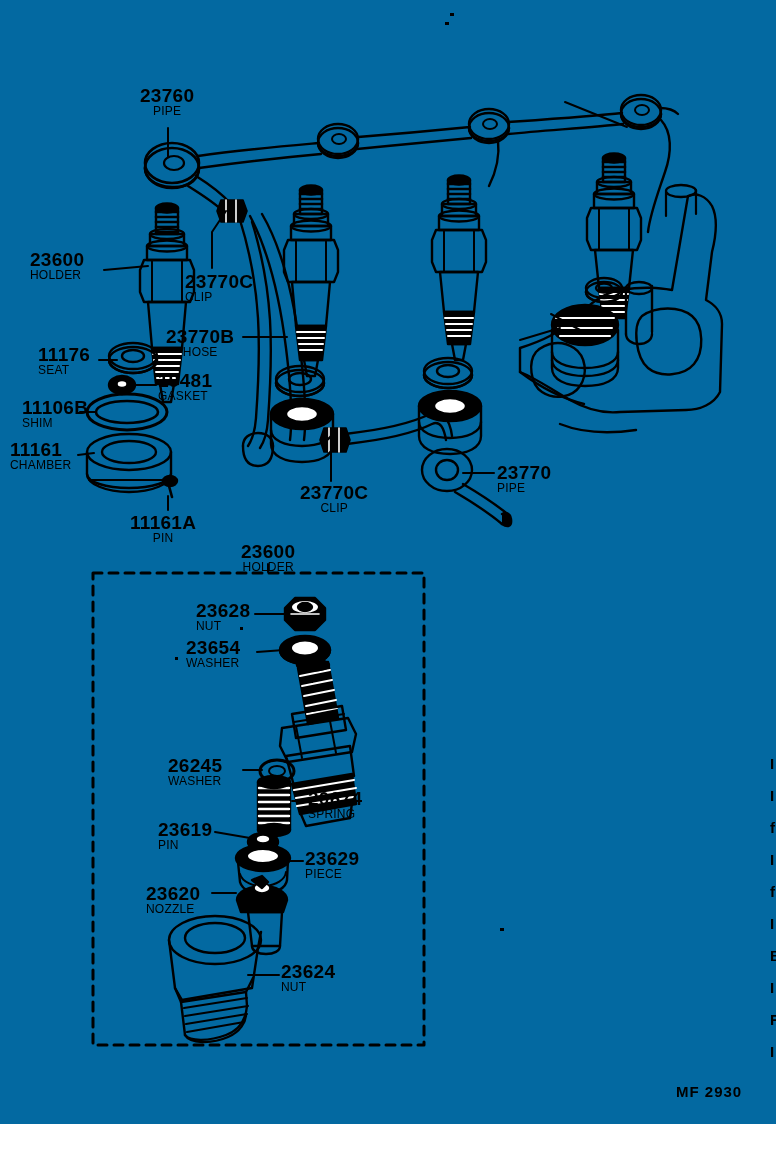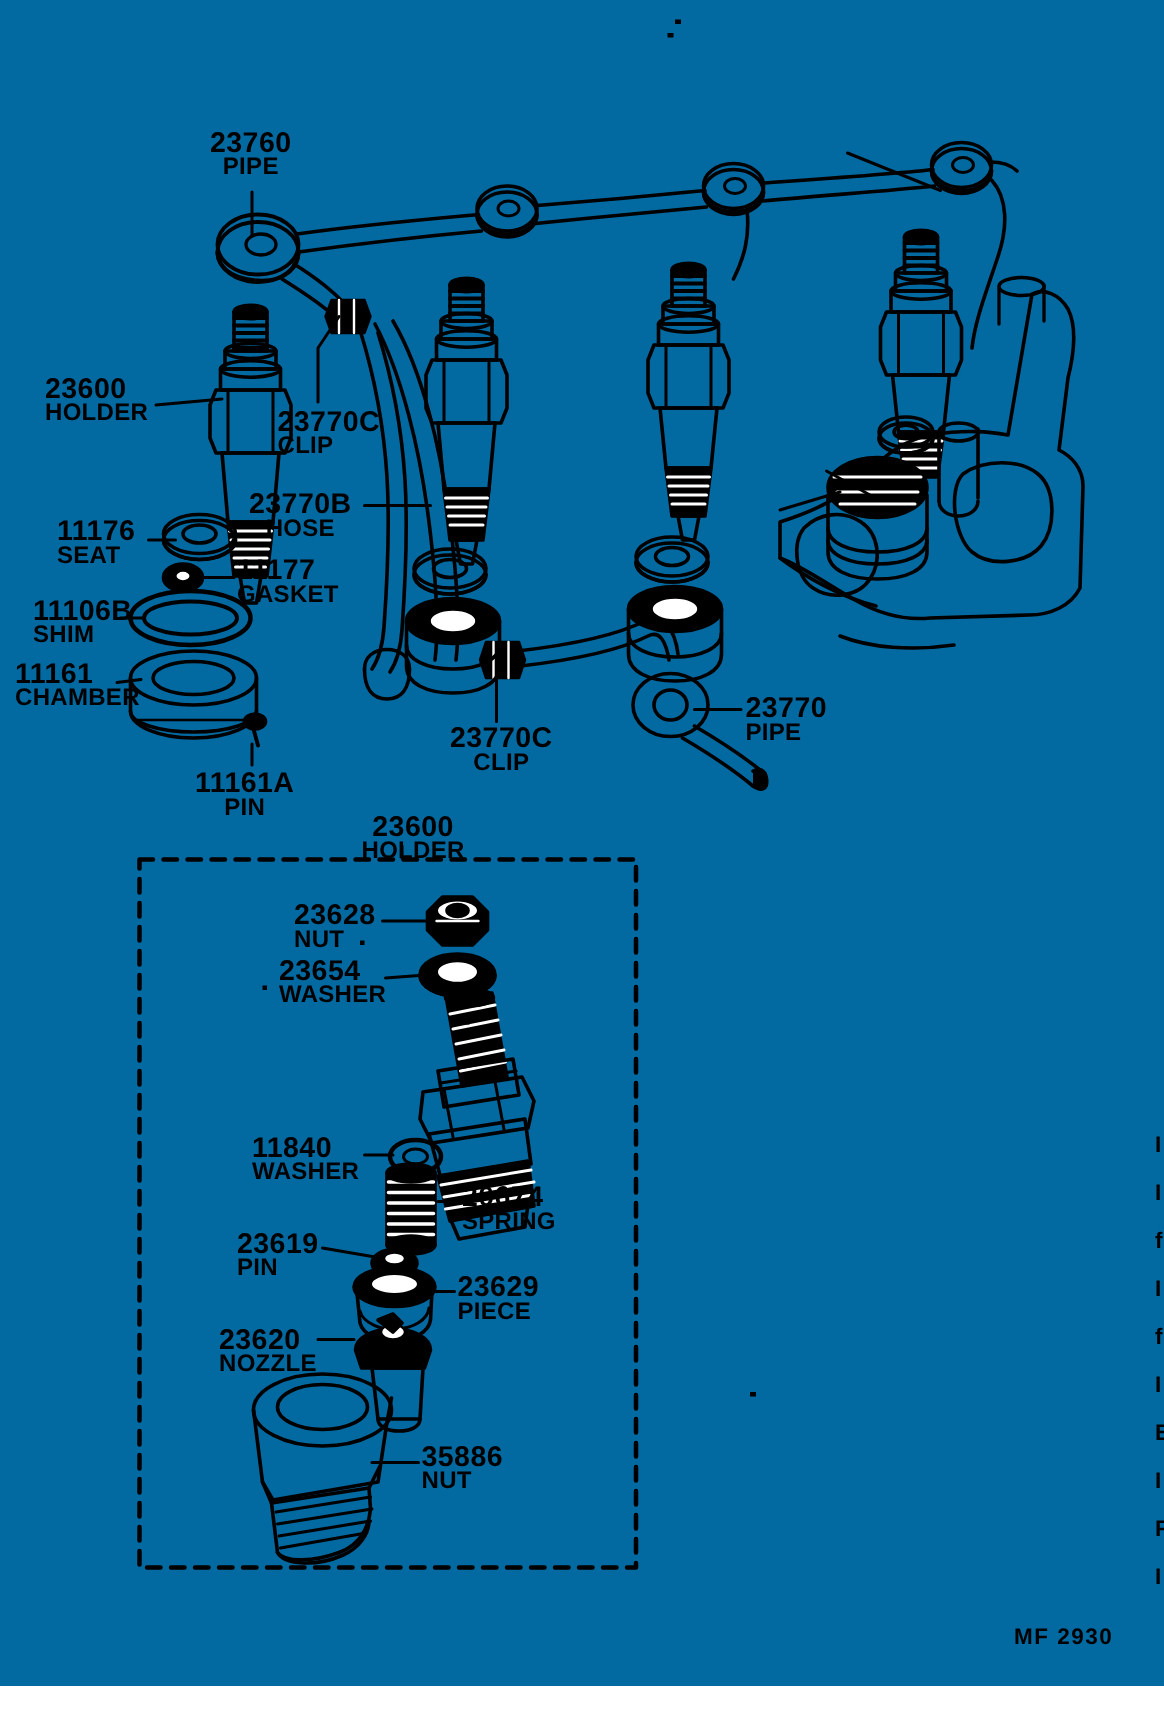--- a/index.html
+++ b/index.html
@@ -4,22 +4,22 @@
 <title>Parts Diagram</title>
 <style>
   html,body{margin:0;padding:0;background:#ffffff;}
   body{width:776px;height:1152px;position:relative;overflow:hidden;
        font-family:"Liberation Sans",sans-serif;color:#000;}
   #sheet{position:absolute;left:0;top:0;width:776px;height:1124px;background:#0369a1;}
   svg.art{position:absolute;left:0;top:0;width:776px;height:1152px;}
   .lbl{position:absolute;white-space:nowrap;}
   .lbl .num{font-family:"Liberation Sans",sans-serif;font-weight:bold;
             font-size:19px;line-height:19px;letter-spacing:.3px;display:block;}
-  .lbl .nm{font-family:"Liberation Sans",sans-serif;font-weight:bold;
-           font-size:16px;line-height:13px;letter-spacing:.2px;display:block;}
+  .lbl .nm{font-family:"Liberation Sans",sans-serif;font-weight:normal;
+           font-size:12px;line-height:13px;letter-spacing:.2px;display:block;}
   .lbl.c{text-align:center;}
   .lbl.l{text-align:left;}
   .footer{position:absolute;font-family:"Liberation Sans",sans-serif;
           font-weight:bold;font-size:15px;letter-spacing:1px;}
   .edgecol{position:absolute;right:0;top:748px;width:6px;height:320px;overflow:hidden;}
   .edgecol span{display:block;font-family:"Liberation Sans",sans-serif;
        font-weight:bold;font-size:15px;line-height:32px;color:#000;}
   .speck{position:absolute;background:#000;}
 </style>
 </head>
@@ -405,21 +405,21 @@
     <span class="num">23770B</span>
     <span class="nm">HOSE</span>
   </div>
 
   <div class="lbl l" style="left:38px;top:345px;">
     <span class="num">11176</span>
     <span class="nm">SEAT</span>
   </div>
 
   <div class="lbl l" style="left:158px;top:371px;">
-    <span class="num">11177</span>
+    <span class="num">19481</span>
     <span class="nm">GASKET</span>
   </div>
 
   <div class="lbl l" style="left:22px;top:398px;">
     <span class="num">11106B</span>
     <span class="nm">SHIM</span>
   </div>
 
   <div class="lbl l" style="left:10px;top:440px;">
     <span class="num">11161</span>
@@ -450,21 +450,21 @@
     <span class="num">23628</span>
     <span class="nm">NUT</span>
   </div>
 
   <div class="lbl l" style="left:186px;top:638px;">
     <span class="num">23654</span>
     <span class="nm">WASHER</span>
   </div>
 
   <div class="lbl l" style="left:168px;top:756px;">
-    <span class="num">11840</span>
+    <span class="num">26245</span>
     <span class="nm">WASHER</span>
   </div>
 
   <div class="lbl l" style="left:308px;top:789px;">
     <span class="num">20674</span>
     <span class="nm">SPRING</span>
   </div>
 
   <div class="lbl l" style="left:158px;top:820px;">
     <span class="num">23619</span>
@@ -475,21 +475,21 @@
     <span class="num">23629</span>
     <span class="nm">PIECE</span>
   </div>
 
   <div class="lbl l" style="left:146px;top:884px;">
     <span class="num">23620</span>
     <span class="nm">NOZZLE</span>
   </div>
 
   <div class="lbl l" style="left:281px;top:962px;">
-    <span class="num">35886</span>
+    <span class="num">23624</span>
     <span class="nm">NUT</span>
   </div>
 
   <div class="footer" style="left:676px;top:1083px;">MF 2930</div>
 
   <div class="edgecol">
     <span>I</span>
     <span>I</span>
     <span>f</span>
     <span>I</span>

